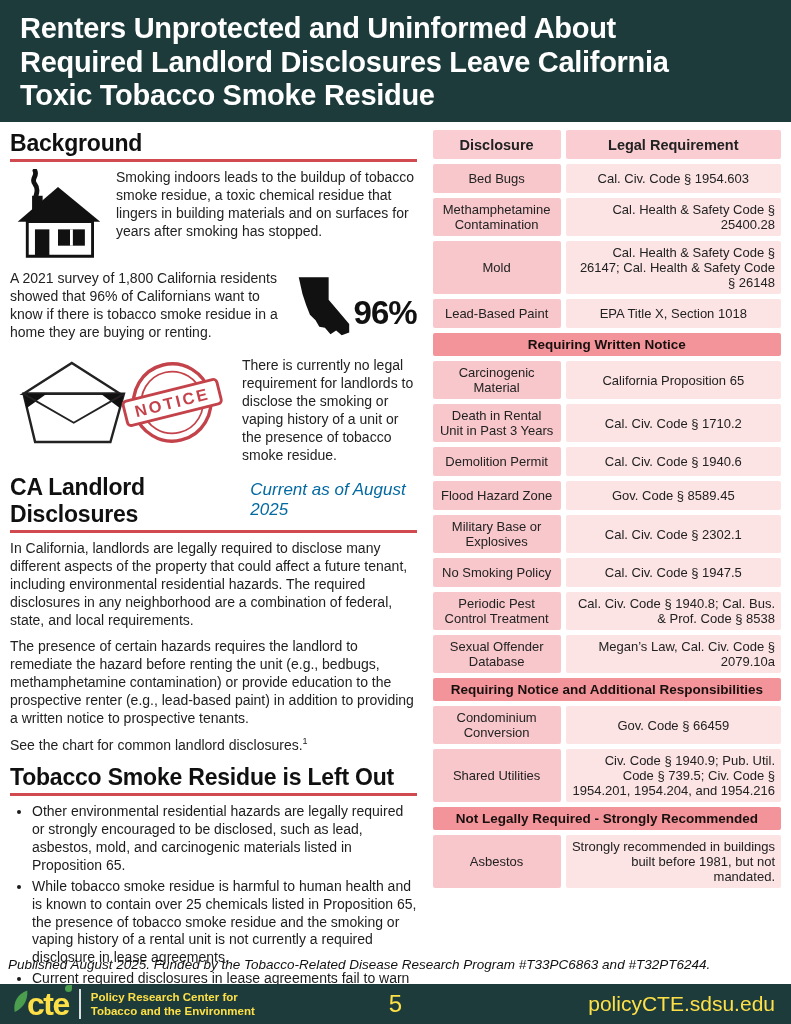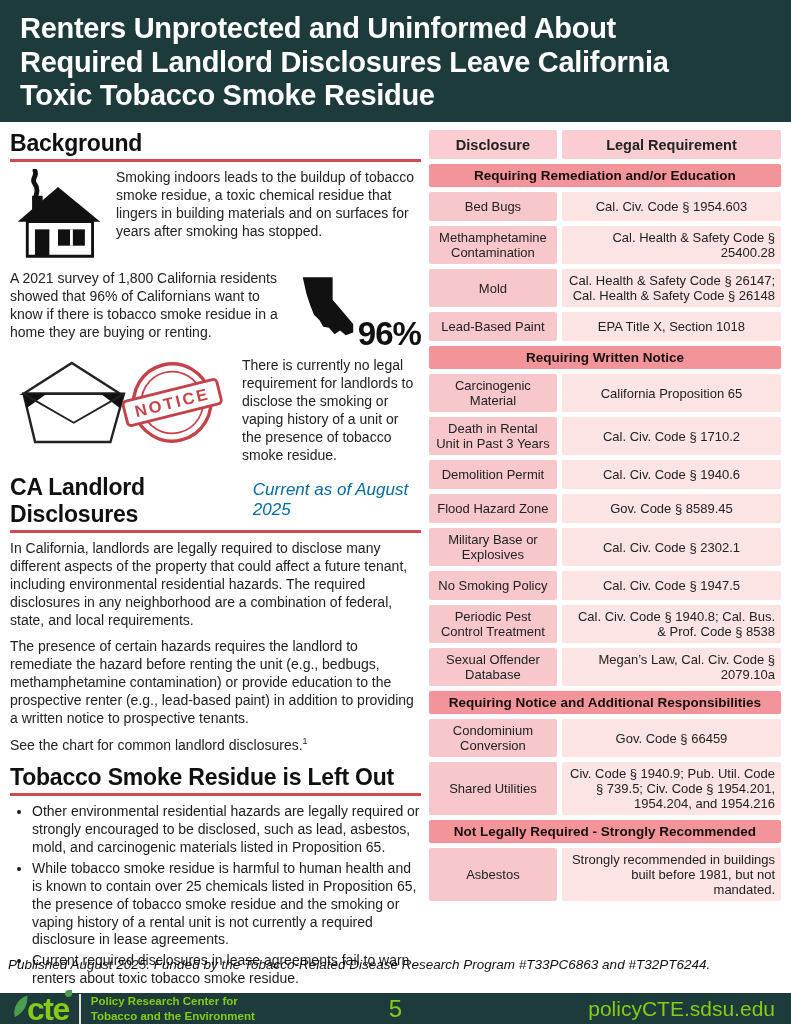--- a/index.html
+++ b/index.html
@@ -8,38 +8,38 @@
     width:791px; height:1024px; position:relative; background:#ffffff;
     font-family:"Liberation Sans", sans-serif; color:#1c1c1c; overflow:hidden;
     margin:0 auto;
   }
   
   .hdr {
     background:#1e3b3b; color:#fff; height:122px; padding:12px 20px 0;
   }
   .hdr .t-line { font-size:29px; font-weight:bold; line-height:1.16; letter-spacing:-0.3px; }
   
-  .main { display:flex; gap:8px; padding:8px 10px 0; }
+  .main { display:flex; gap:16px; padding:8px 10px 0; }
   .leftcol { width:412px; }
   .rightcol { width:353px; }
   
   .h2row {
     display:flex; align-items:baseline; border-bottom:3px solid #d04a50;
     padding-bottom:2px; margin-bottom:7px;
   }
   .h2 { font-size:23px; font-weight:bold; color:#101010; letter-spacing:-0.2px; }
   .currasof { font-style:italic; font-size:17px; margin-left:14px; color:#0369a1; }
   
   .p { font-size:14px; line-height:1.28; color:#222; }
   .icon-row { display:flex; align-items:flex-start; margin-bottom:7px; }
   .sec { margin-bottom:4px; }
   .sec .h2row.mt { margin-top:10px; }
   .house-wrap { width:98px; flex:none; margin-right:8px; }
   .env-wrap { width:228px; flex:none; margin-right:4px; }
-  .map-group { width:122px; flex:none; display:flex; align-items:flex-end; margin-left:4px; }
+  .map-group { width:122px; flex:none; display:flex; align-items:center; margin-left:4px; }
   .stat { font-size:33px; font-weight:bold; color:#111; margin-left:1px; line-height:1; margin-top:4px; letter-spacing:-1px;}
   ul.blts { padding-left:22px; margin-top:2px; }
   ul.blts li { font-size:14px; line-height:1.28; margin-bottom:3px; }
   
   .tbl { font-size:13px; color:#222; }
   .trow { display:flex; gap:5px; margin-bottom:5px; }
   .cell {
     border-radius:2px; display:flex; align-items:center; justify-content:center;
     text-align:center; padding:4px 6px; min-height:29px;
   }
@@ -49,22 +49,22 @@
   .sechdr {
     background:#f3949a; font-weight:bold; text-align:center; font-size:13.5px;
     padding:4px 4px; border-radius:2px; margin-bottom:5px; color:#18100f;
   }
   
   .published {
     position:absolute; left:8px; right:0; bottom:52px; text-align:left;
     font-style:italic; font-size:13.5px; color:#111;
   }
   .footerbar {
-    position:absolute; left:0; right:0; bottom:0; height:31px; background:#1e3b3b;
-    color:#84cc16; display:flex; align-items:center;gap:48px;
+    position:absolute; left:0; right:0; bottom:0; height:40px; background:#1e3b3b;
+    color:#fde047; display:flex; align-items:center;gap:48px;
   }
   .logo { display:flex; align-items:center; padding-left:12px; }
   .logo-text { font-size:32px; font-weight:bold; letter-spacing:-1.5px; position:relative; line-height:1; }
   .sprout { position:absolute; top:-3px; right:-3px; width:7px; height:7px; border-radius:50% 0 50% 50%; background:#4a9e4d; }
   .leafsvg { margin-right:-3px; }
   .divider { width:2px; height:30px; background:rgba(255,255,255,.85); margin:0 10px; }
   .org { font-size:11.5px; font-weight:bold; line-height:1.22; }
   .pagenum { position:absolute; left:0; right:0; text-align:center; font-size:24px; }
   .site { margin-left:auto; padding-right:16px; font-size:21px; font-weight:400; position:relative; }
   sup { font-size:9px; }
@@ -157,21 +157,20 @@
     </div>
 
     <div class="rightcol">
       <div class="tbl">
 
         <div class="trow head">
           <div class="cell l">Disclosure</div>
           <div class="cell r">Legal Requirement</div>
         </div>
 
-        <div class="sechdr">Requiring Remediation and/or Education</div>
         <div class="trow">
           <div class="cell l">Bed Bugs</div>
           <div class="cell r">Cal. Civ. Code § 1954.603</div>
         </div>
         <div class="trow">
           <div class="cell l">Methamphetamine Contamination</div>
           <div class="cell r">Cal. Health &amp; Safety Code § 25400.28</div>
         </div>
         <div class="trow">
           <div class="cell l">Mold</div>

